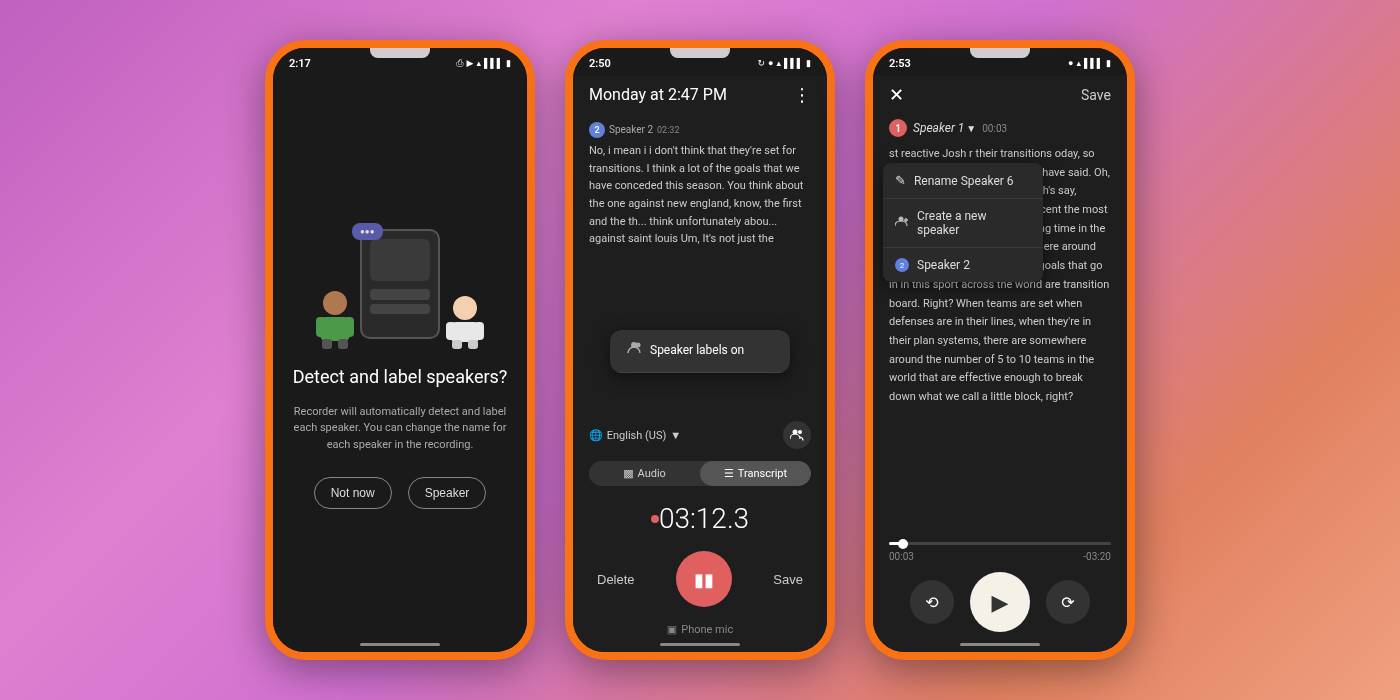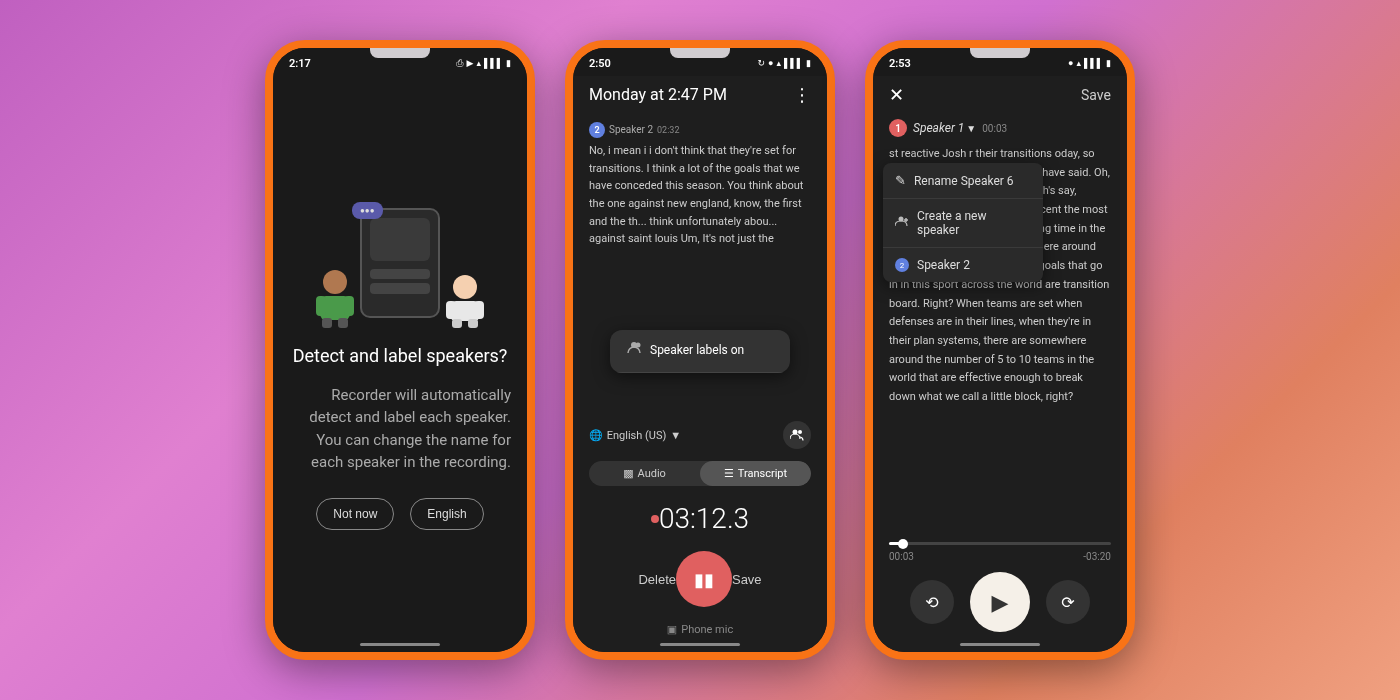--- a/index.html
+++ b/index.html
@@ -92,22 +92,22 @@
     }
     .phone1-title {
       color: #fff;
       font-size: 18px;
       font-weight: 400;
       text-align: right;
       line-height: 1.3;
     }
     .phone1-desc {
       color: #aaa;
-      font-size: 15px;
-      text-align: right;
+      font-size: 11px;
+      text-align: center;
       line-height: 1.5;
     }
     .phone1-buttons {
       display: flex;
       gap: 16px;
       margin-top: 8px;
     }
     .btn-outline {
       background: transparent;
       border: 1px solid #888;
@@ -273,21 +273,21 @@
     }
     .rec-dot {
       width: 8px;
       height: 8px;
       border-radius: 50%;
       background: #e06060;
     }
     .recording-controls {
       display: flex;
       align-items: center;
-      justify-content: center;
+      justify-content: space-between;
       padding: 8px 24px 16px;
     }
     .ctrl-btn-text {
       color: #ccc;
       font-size: 13px;
       background: none;
       border: none;
       cursor: pointer;
     }
     .pause-btn {
@@ -540,21 +540,21 @@
         <rect x="8" y="46" width="10" height="9" rx="3" fill="#ccc"></rect>
         <rect x="24" y="46" width="10" height="9" rx="3" fill="#ccc"></rect>
       </svg>
     </div>
 
     <div class="phone1-title">Detect and label speakers?</div>
     <div class="phone1-desc">Recorder will automatically detect and label each speaker. You can change the name for each speaker in the recording.</div>
 
     <div class="phone1-buttons">
       <button class="btn-outline">Not now</button>
-      <button class="btn-outline-filled">English</button>
+      <button class="btn-outline-filled">Speaker</button>
     </div>
     <div style="flex:1"></div>
   </div>
   <div class="home-indicator"></div>
 </div>
 
 <div class="phone">
   <div class="notch-area"></div>
   <div class="status-bar">
     <span class="status-time">2:50</span>

